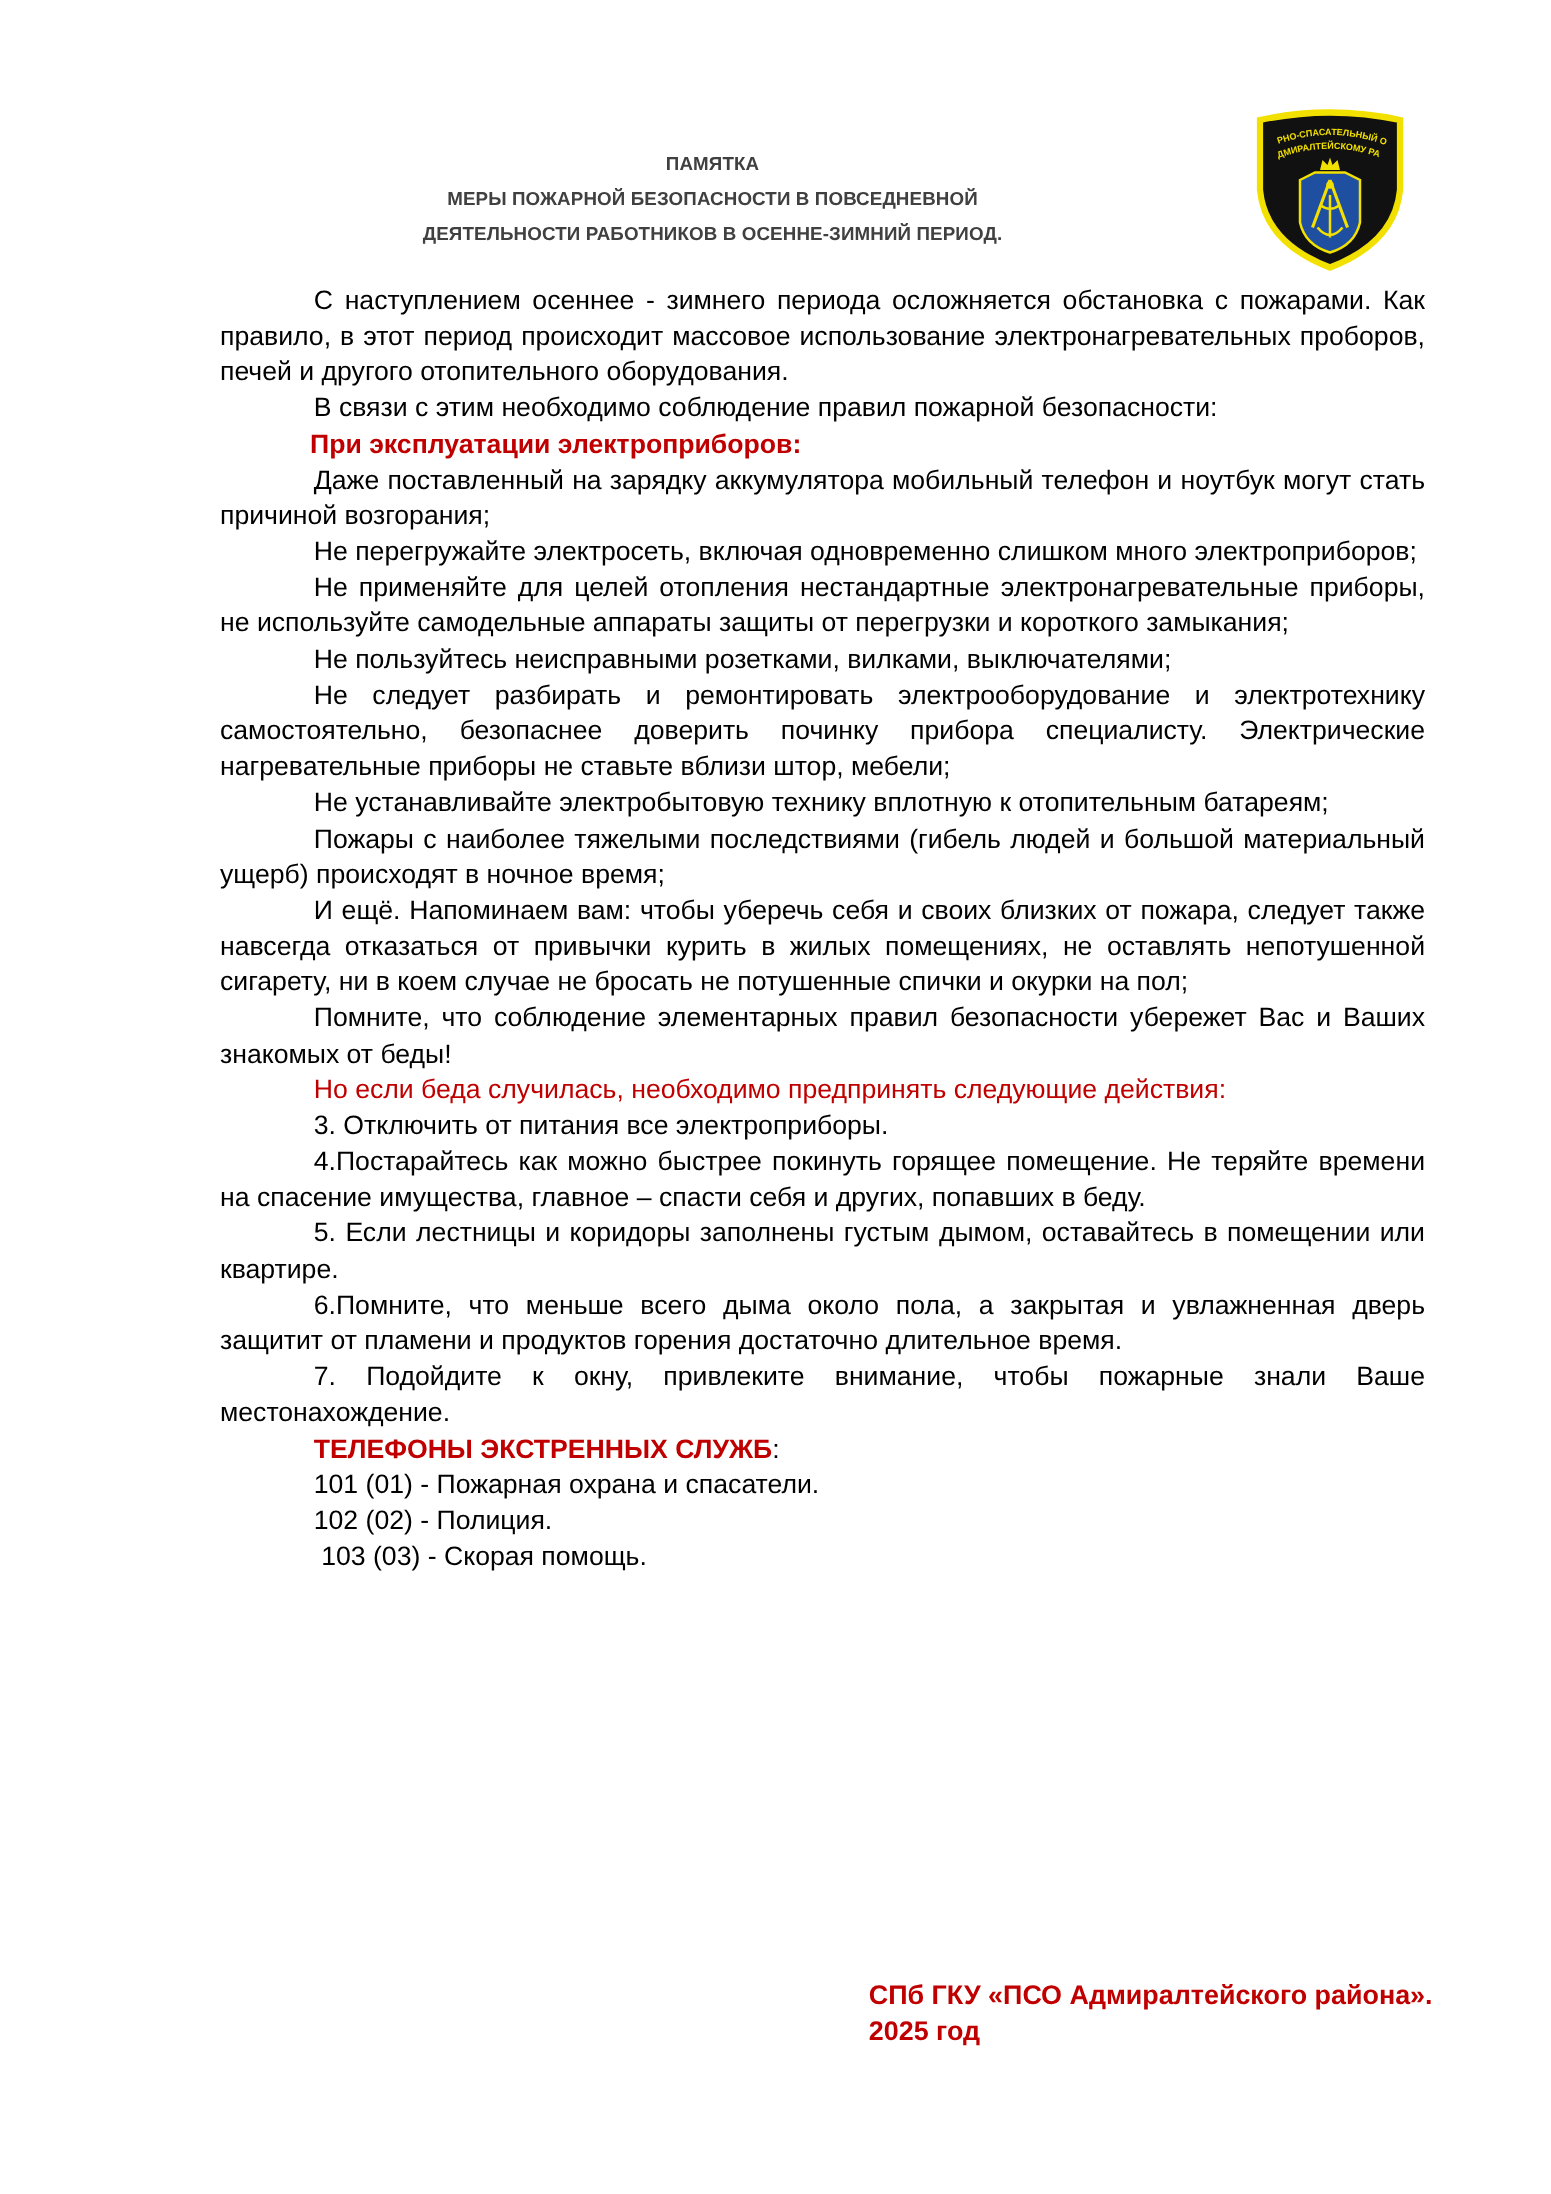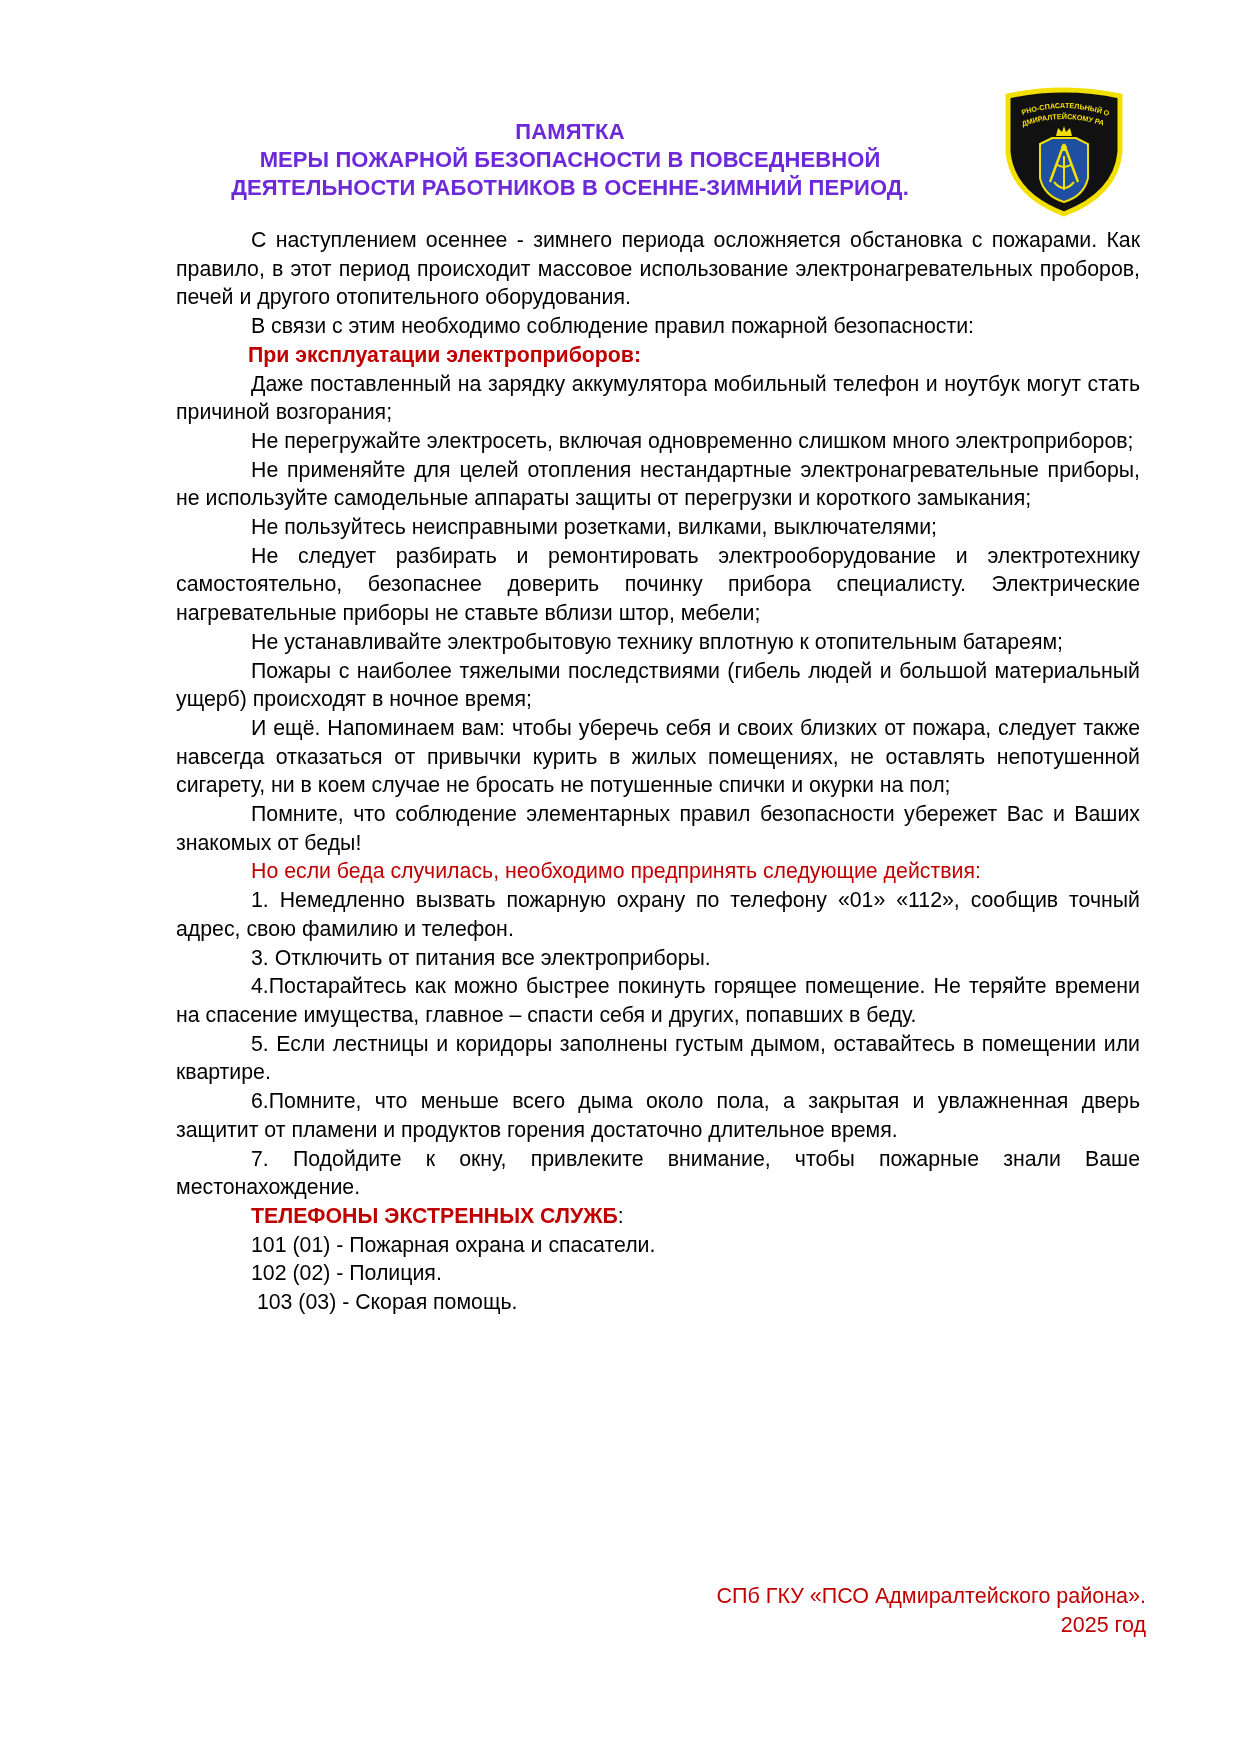--- a/index.html
+++ b/index.html
@@ -1,32 +1,32 @@
 <!DOCTYPE html>
 <html><head>
 <meta charset="utf-8">
 <style>
   html, body { margin: 0; padding: 0; background: #ffffff; }
   body { width: 1241px; height: 1755px; position: relative; overflow: hidden;
          font-family: "Liberation Sans", sans-serif; color: #000; }
   .page { position: absolute; left: 0; top: 0; width: 1241px; height: 1755px; }
   .title { position: absolute; left: 160px; width: 820px; text-align: center;
-           color: #6d28d9; font-weight: bold; font-size: 22px; line-height: 28px;
+           color: #404040; font-weight: bold; font-size: 15px; line-height: 28px;
            top: 118px; letter-spacing: 0.1px; }
   .title div { white-space: nowrap; }
   .emblem { position: absolute; left: 1000px; top: 86px; width: 128px; height: 132px; }
   .body { position: absolute; left: 176px; top: 226px; width: 964px;
           font-size: 21.3px; line-height: 28.7px; }
   .p { text-align: justify; text-align-last: auto; text-indent: 75px; margin: 0; }
   .red { color: #c00000; font-weight: normal; }
   .red-h { color: #c00000; font-weight: bold; }
   .indent-line { padding-left: 75px; margin: 0; }
   .sub-head { padding-left: 72px; margin: 0; }
-  .footer { position: absolute; right: 95px; top: 1582px; text-align: right;
-            color: #c00000; font-weight: normal; font-size: 21.5px; line-height: 29px; }
+  .footer { position: absolute; right: 95px; top: 1582px; text-align: left;
+            color: #c00000; font-weight: bold; font-size: 21.5px; line-height: 29px; }
 </style>
 </head>
 <body>
 
 <div class="page">
 
   <div class="title">
     <div>ПАМЯТКА</div>
     <div>МЕРЫ ПОЖАРНОЙ БЕЗОПАСНОСТИ В ПОВСЕДНЕВНОЙ</div>
     <div>ДЕЯТЕЛЬНОСТИ РАБОТНИКОВ  В ОСЕННЕ-ЗИМНИЙ ПЕРИОД.</div>
@@ -59,21 +59,20 @@
     <p class="p">Не перегружайте электросеть, включая одновременно слишком много электроприборов;</p>
     <p class="p">Не применяйте для целей отопления нестандартные электронагревательные приборы, не используйте самодельные аппараты защиты от перегрузки и короткого замыкания;</p>
     <p class="p">Не пользуйтесь неисправными розетками, вилками, выключателями;</p>
     <p class="p">Не следует разбирать и ремонтировать электрооборудование и электротехнику самостоятельно, безопаснее доверить починку прибора специалисту. Электрические нагревательные приборы не ставьте вблизи штор, мебели;</p>
     <p class="p">Не устанавливайте электробытовую технику вплотную к отопительным батареям;</p>
     <p class="p">Пожары с наиболее тяжелыми последствиями (гибель людей и большой материальный ущерб) происходят в ночное время;</p>
     <p class="p">И ещё. Напоминаем вам: чтобы уберечь себя и своих близких от пожара, следует также навсегда отказаться от привычки курить в жилых помещениях, не оставлять непотушенной сигарету, ни в коем случае не бросать не потушенные спички и окурки на пол;</p>
     <p class="p">Помните, что соблюдение элементарных правил безопасности убережет Вас и Ваших знакомых от беды!</p>
 
     <p class="p red">Но если беда случилась, необходимо предпринять следующие действия:</p>
-    <p class="p">1. Немедленно вызвать пожарную охрану по телефону «01» «112», сообщив точный адрес, свою фамилию и телефон.</p>
     <p class="p">3. Отключить от питания все электроприборы.</p>
     <p class="p">4.Постарайтесь как можно быстрее покинуть горящее помещение. Не теряйте времени на спасение имущества, главное – спасти себя и других, попавших в беду.</p>
     <p class="p">5. Если лестницы и коридоры заполнены густым дымом, оставайтесь в помещении или квартире.</p>
     <p class="p">6.Помните, что меньше всего дыма около пола, а закрытая и увлажненная дверь защитит от пламени и продуктов горения достаточно длительное время.</p>
     <p class="p">7. Подойдите к окну, привлеките внимание, чтобы пожарные знали Ваше местонахождение.</p>
 
     <p class="indent-line"><span class="red-h">ТЕЛЕФОНЫ ЭКСТРЕННЫХ СЛУЖБ</span><span>:</span></p>
     <p class="indent-line">101 (01) - Пожарная охрана и спасатели.</p>
     <p class="indent-line">102 (02) - Полиция.</p>
     <p class="indent-line" style="white-space:pre"> 103 (03) - Скорая помощь.</p>

